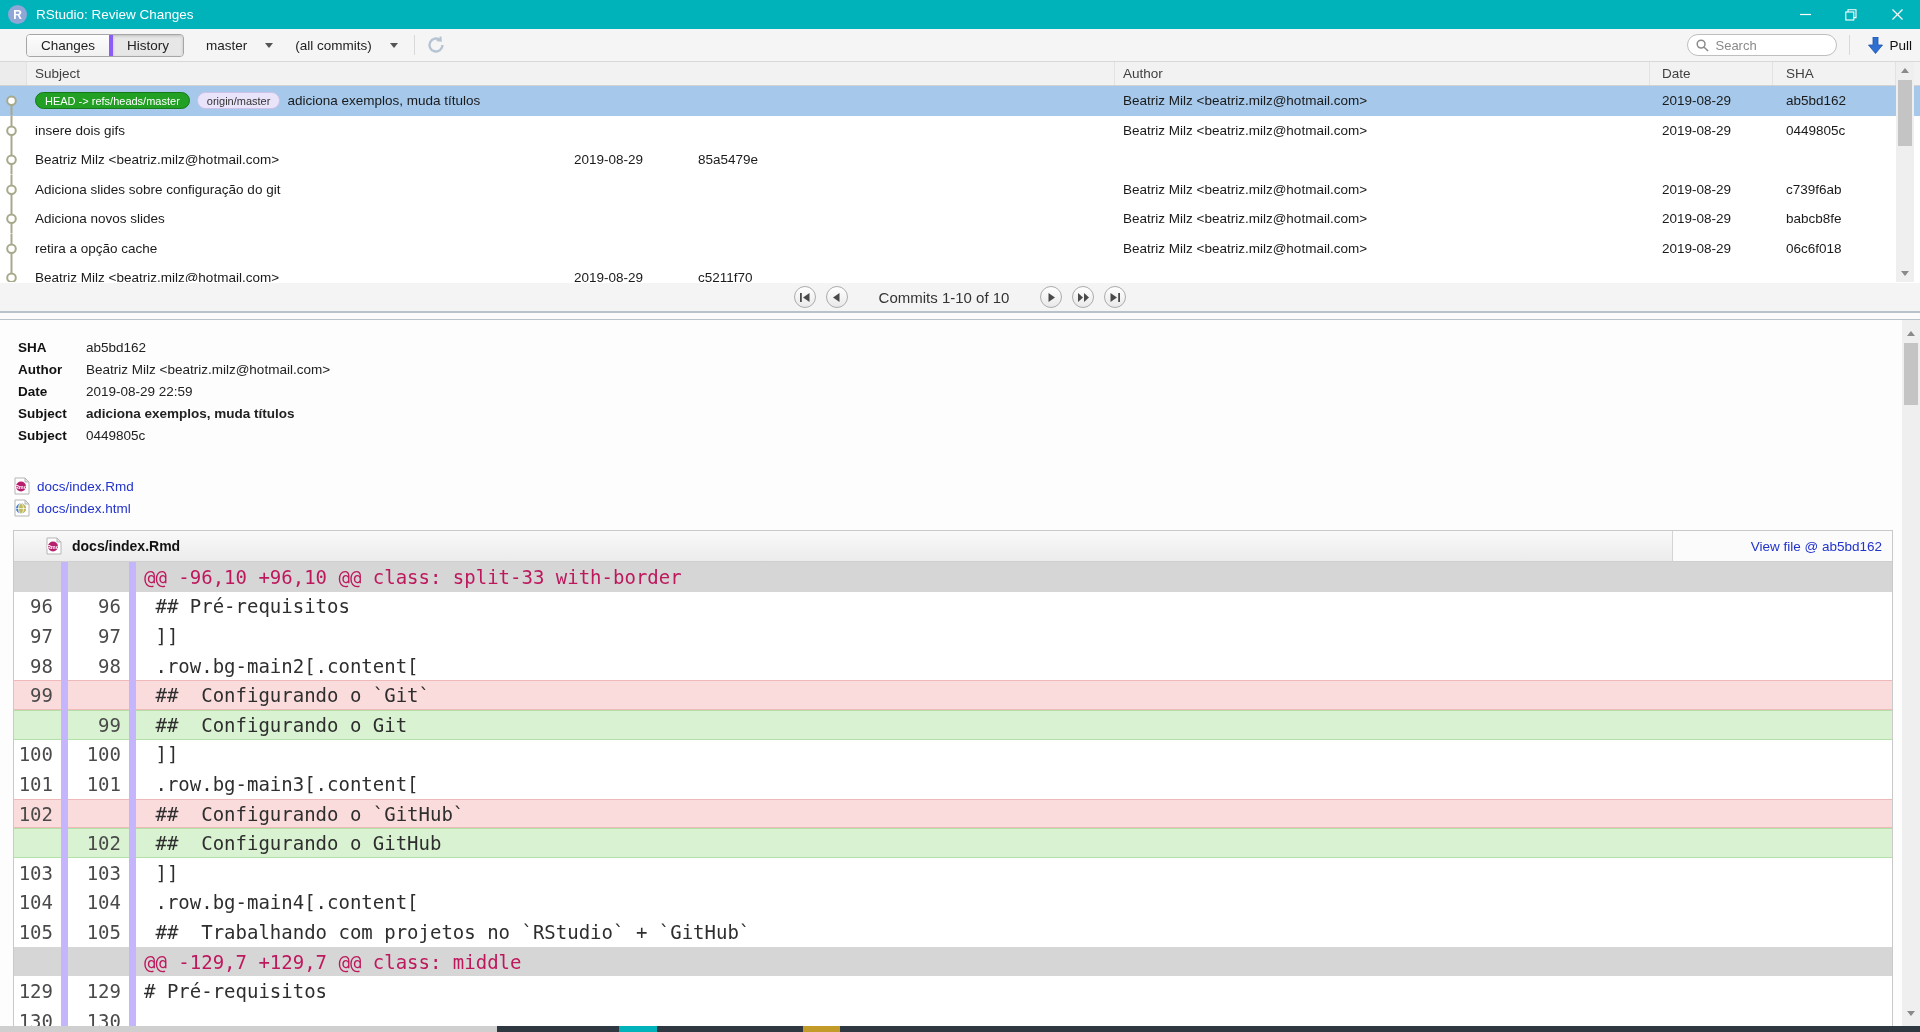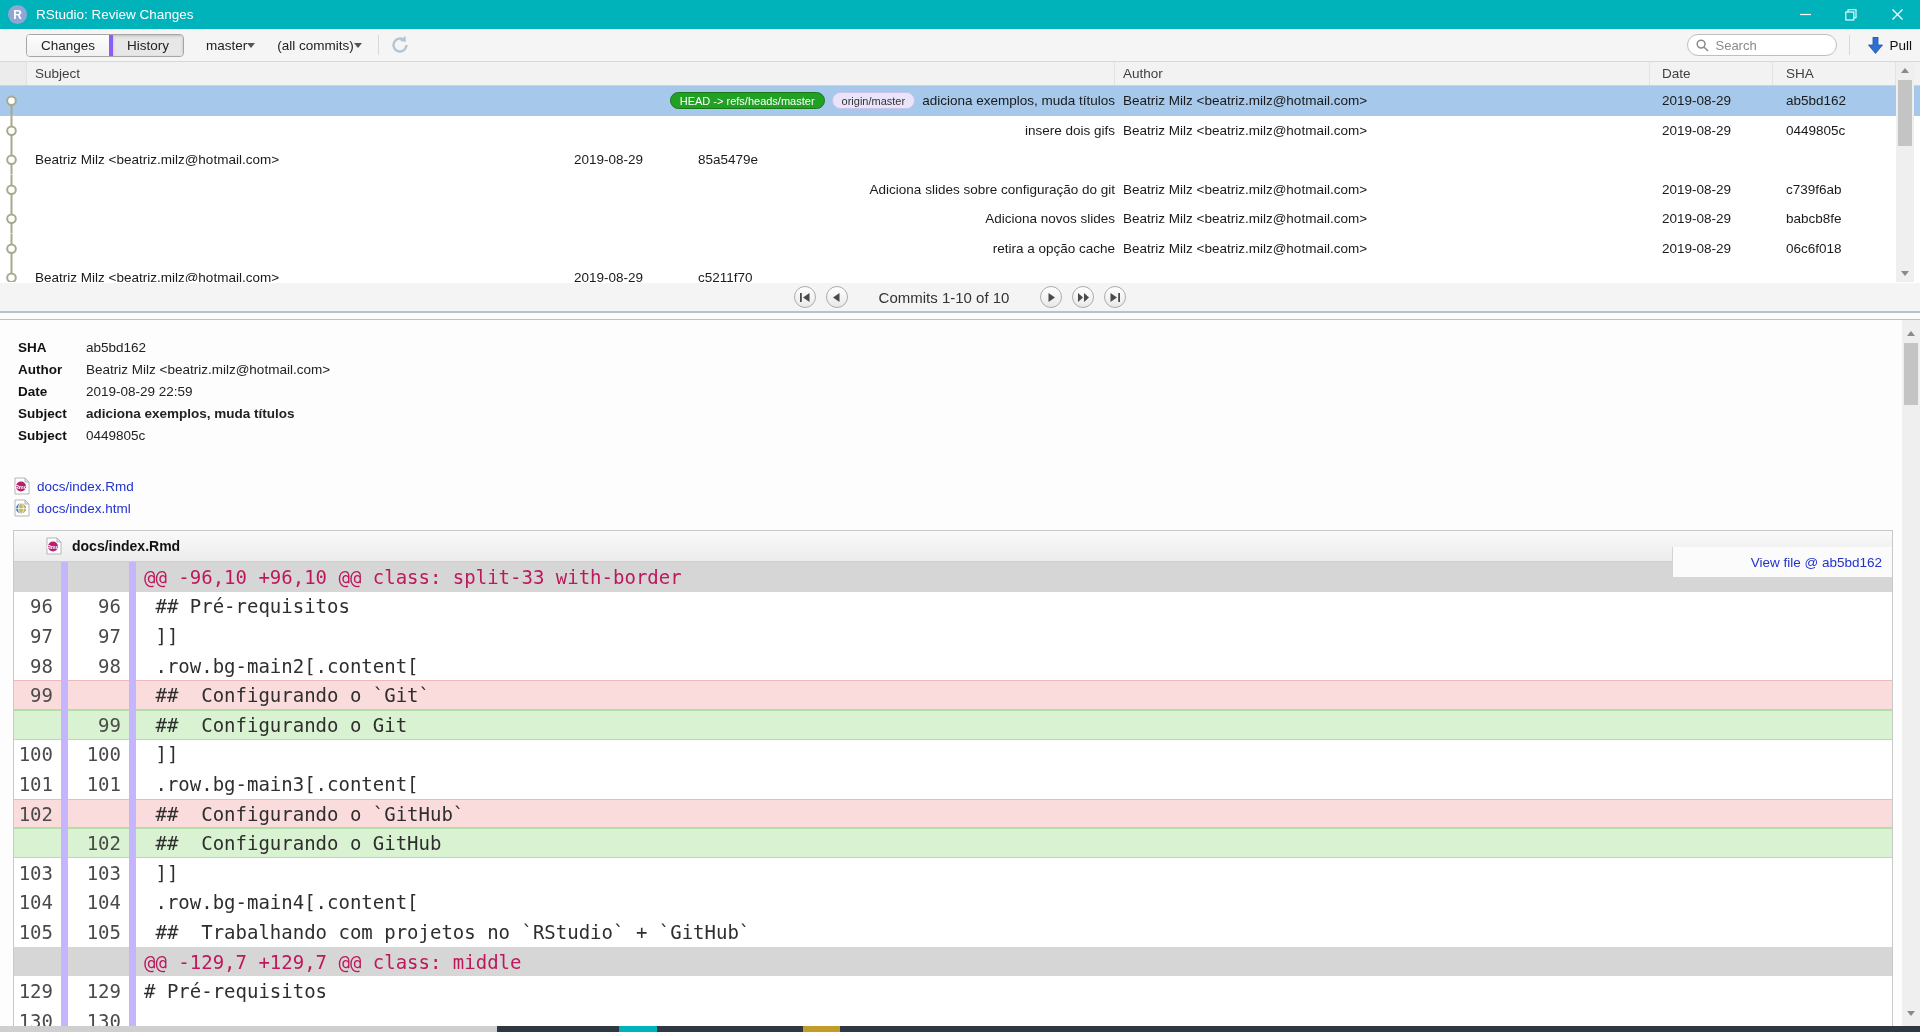--- a/index.html
+++ b/index.html
@@ -18,21 +18,21 @@
   .win-btn { width:46px; height:29px; display:flex; align-items:center; justify-content:center; }
   .win-btn svg { display:block; }
 
   
   .toolbar { position:absolute; top:29px; left:0; width:1920px; height:33px; background:#f5f5f5;
              border-bottom:1px solid #d8d8d8; display:flex; align-items:center; font-size:13.5px; color:#222; }
   .seg { display:flex; margin-left:26px; border:1px solid #a6a6a6; border-radius:4px; overflow:hidden; height:23px; }
   .seg-btn { padding:0 14px; display:flex; align-items:center; background:linear-gradient(#fdfdfd,#f1f1f1); }
   .seg-btn.active { background:#e7e7e7; box-shadow:inset 0 1px 3px rgba(0,0,0,.18); }
   .seg-btn + .seg-btn { border-left:4px solid #8b5cf6; }
-  .dd { display:flex; align-items:center; gap:0; margin-left:22px; cursor:default; }
+  .dd { display:flex; align-items:center; gap:18px; margin-left:22px; cursor:default; }
   .dd .caret { width:0; height:0; border-left:4px solid transparent; border-right:4px solid transparent;
                border-top:5px solid #555; }
   .tb-sep { width:1px; height:20px; background:#d9d9d9; margin:0 10px 0 16px; }
   .refresh { width:22px; height:22px; display:flex; align-items:center; justify-content:center; }
   .tb-right { margin-left:auto; display:flex; align-items:center; margin-right:8px; }
   .searchbox { width:150px; height:22px; border:1px solid #bfbfbf; border-radius:11px; background:#fff;
                display:flex; align-items:center; padding:0 8px; }
   .searchbox input { border:none; outline:none; width:110px; font-size:13px; color:#444;
                      font-family:"Liberation Sans", sans-serif; background:transparent; }
   .searchbox input::placeholder { color:#8a8a8a; }
@@ -45,21 +45,21 @@
   .hc { display:flex; align-items:center; border-right:1px solid #e2e2e2; }
   .hc-graph { width:27px; background:#ececec; }
   .hc-subject { width:1088px; padding-left:8px; }
   .hc-author { width:535px; padding-left:8px; }
   .hc-date { width:123px; padding-left:12px; }
   .hc-sha { width:123px; padding-left:13px; }
   .tbody { height:196px; overflow:hidden; }
   .crow { height:29.5px; display:flex; align-items:center; font-size:13.5px; color:#1a1a1a; }
   .crow.selected { background:var(--selection,#a5c8eb); }
   .cell-graph { width:27px; height:100%; flex:none; }
-  .cell-subject { width:1088px; padding-left:8px; display:flex; align-items:center; white-space:nowrap; overflow:hidden; flex:none;justify-content:flex-end; }
+  .cell-subject { width:1088px; padding-left:8px; display:flex; align-items:center; white-space:nowrap; overflow:hidden; flex:none; }
   .cell-author { width:535px; padding-left:8px; white-space:nowrap; overflow:hidden; flex:none; }
   .cell-date { width:123px; padding-left:12px; flex:none; }
   .cell-sha { width:123px; padding-left:13px; flex:none; }
   .badge { font-size:11px; padding:1.5px 9px; border-radius:9px; margin-right:7px; white-space:nowrap; }
   .badge.head { background:var(--badge_head,#22a024); color:#fff; border:1px solid #157a17; }
   .badge.remote { background:var(--badge_remote,#eae4fa); color:#333; border:1px solid #cdc3ea; }
 
   
   .vscroll { position:absolute; width:18px; background:#f0eff0; }
   .vs-arrow { position:absolute; left:0; width:18px; height:15px; display:flex; align-items:center; justify-content:center; }
@@ -89,21 +89,21 @@
   .file-link { display:flex; align-items:center; gap:7px; height:22px; }
   .file-link a { color:var(--link,#2233cc); font-size:13.5px; text-decoration:none; }
 
   
   .diff-card { position:absolute; top:210px; left:13px; width:1880px; height:900px;
                border:1px solid #c9c9c9; background:#fff; }
   .diff-header { height:31px; background:linear-gradient(#f9f9f9,#ececec); border-bottom:1px solid #cfcfcf;
                  display:flex; align-items:center; position:relative; }
   .diff-header .fname { font-weight:bold; font-size:14px; color:#111; margin-left:10px; }
   .diff-header .icon-wrap { margin-left:32px; display:flex; }
-  .view-zone { position:absolute; right:0; top:16px; height:30px; width:220px; background:#fbfbfb;
+  .view-zone { position:absolute; right:0; top:0; height:30px; width:220px; background:#fbfbfb;
                border-left:1px solid #d4d4d4; display:flex; align-items:center; justify-content:flex-end; }
   .view-zone a { color:var(--link,#2233cc); font-size:13.5px; text-decoration:none; margin-right:10px; }
   .diff-lines { font-family:"DejaVu Sans Mono", monospace; font-size:19px; }
   .dline { height:29.6px; display:flex; align-items:center; white-space:pre; color:#2e2e2e; }
   .dnum { flex:none; height:100%; display:flex; align-items:center; justify-content:flex-end;
           padding-right:8px; color:#4a4a4a; border-right:7px solid #c4b5fd; }
   .dnum.old { width:54px; }
   .dnum.new { width:68px; }
   .dtext { padding-left:8px; overflow:hidden; }
   .dline.hunk { background:var(--hunk_bg,#d6d6d6); color:#be185d; }

